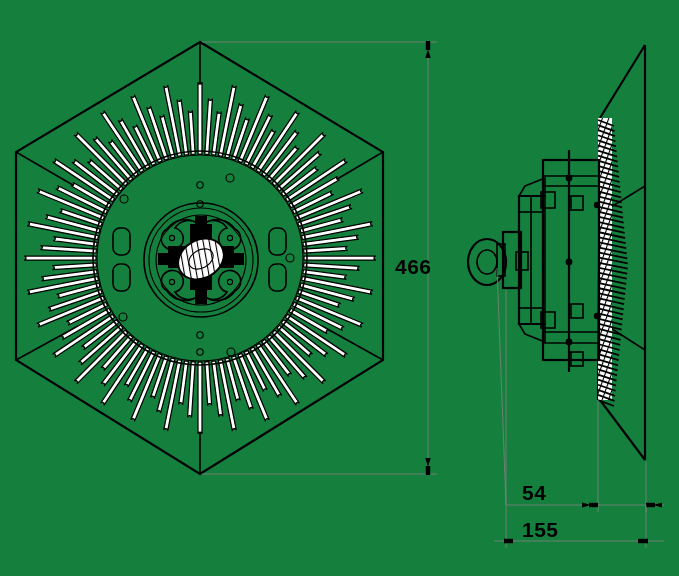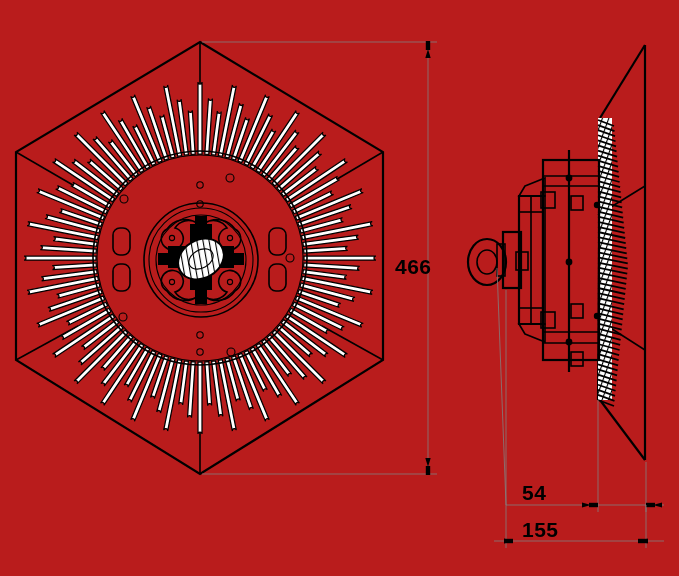--- a/index.html
+++ b/index.html
@@ -7,21 +7,21 @@
     padding: 0;
     background: #ffffff;
   }
   body {
     font-family: "Liberation Sans", sans-serif;
   }
   #drawing-root {
     position: relative;
     width: 679px;
     height: 576px;
-    background: #b91c1c;
+    background: #15803d;
     overflow: hidden;
   }
   svg#cad {
     position: absolute;
     left: 0;
     top: 0;
     width: 679px;
     height: 576px;
     display: block;
   }

